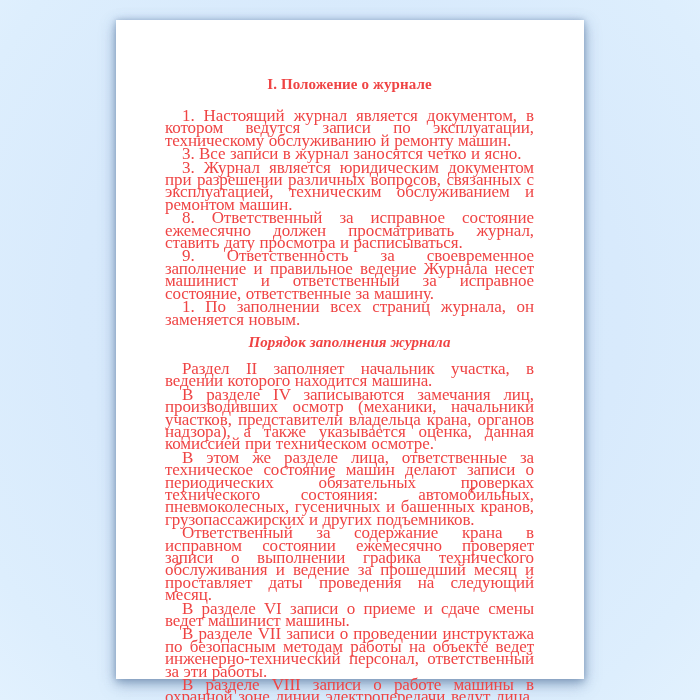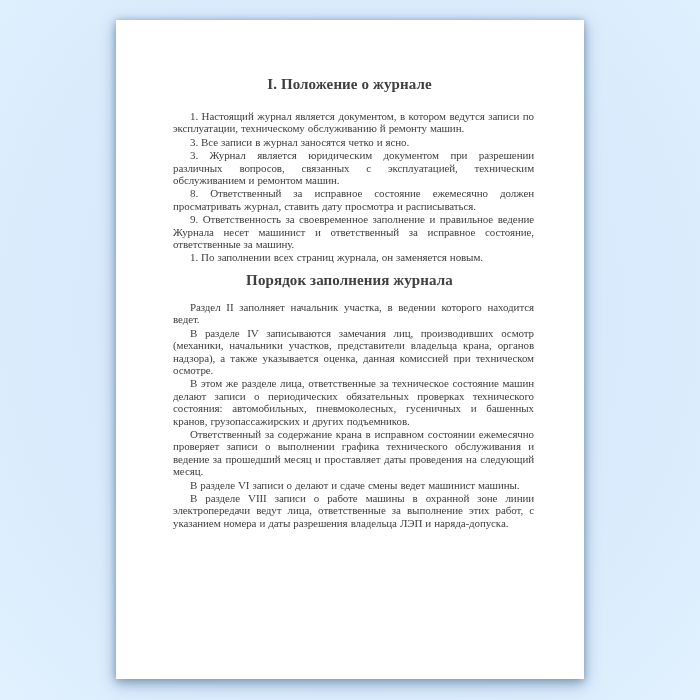--- a/index.html
+++ b/index.html
@@ -19,42 +19,43 @@
     left: 116px;
     top: 20px;
     width: 468px;
     height: 659px;
     box-sizing: border-box;
     background: #ffffff;
     padding: 55px 50px 0 49px;
     box-shadow: 0 3px 10px rgba(96, 126, 165, 0.62),
                 0 0 5px rgba(110, 140, 178, 0.38),
                 0 6px 16px rgba(100, 132, 170, 0.35);
-    color: #404040;
+    color: #ef4444;
   }
   .doc-title {
     font-size: 15px;
     line-height: 18px;
     font-weight: bold;
     text-align: center;
     margin: 0 0 17px 0;
     letter-spacing: 0.1px;
   }
   .doc-subtitle {
     font-size: 15px;
     line-height: 18px;
     font-weight: bold;
     text-align: center;
     margin: 7px 0 12px 0;
     letter-spacing: 0.1px;
+    font-style: italic;
   }
   .para {
-    font-size: 11px;
+    font-size: 17px;
     line-height: 12.4px;
-    margin: 0 0 1px 8px;
+    margin: 0 0 1px 0;
     text-align: justify;
     text-indent: 17px;
     letter-spacing: -0.1px;
     word-spacing: 0.4px;
   }
 </style>
 </head>
 <body>
 
 <div class="sheet">
@@ -62,19 +63,20 @@
 
   <p class="para">1.  Настоящий журнал является документом, в котором ведутся записи по эксплуатации, техническому обслуживанию й ремонту машин.</p>
   <p class="para">3.  Все записи в журнал заносятся четко и ясно.</p>
   <p class="para">3.  Журнал является юридическим документом при разрешении различных вопросов, связанных с эксплуатацией, техническим обслуживанием и ремонтом машин.</p>
   <p class="para">8.  Ответственный за исправное состояние ежемесячно должен просматривать журнал, ставить дату просмотра и расписываться.</p>
   <p class="para">9. Ответственность за своевременное заполнение и правильное ведение Журнала несет машинист и ответственный за исправное состояние, ответственные за машину.</p>
   <p class="para">1.  По заполнении всех страниц журнала, он заменяется новым.</p>
 
   <h2 class="doc-subtitle">Порядок заполнения журнала</h2>
 
-  <p class="para">Раздел II заполняет начальник участка, в ведении которого находится ведет.</p>
+  <p class="para">Раздел II заполняет начальник участка, в ведении которого находится машина.</p>
   <p class="para">В разделе IV записываются замечания лиц, производивших осмотр (механики, начальники участков, представители владельца крана, органов надзора), а также указывается оценка, данная комиссией при техническом осмотре.</p>
   <p class="para">В этом же разделе лица, ответственные за техническое состояние машин делают записи о периодических обязательных проверках технического состояния: автомобильных, пневмоколесных, гусеничных и башенных кранов, грузопассажирских и других подъемников.</p>
   <p class="para">Ответственный за содержание крана в исправном состоянии ежемесячно проверяет записи о выполнении графика технического обслуживания и ведение за прошедший месяц и проставляет даты проведения на следующий месяц.</p>
-  <p class="para">В разделе VI записи о делают и сдаче смены ведет машинист машины.</p>
+  <p class="para">В разделе VI записи о приеме и сдаче смены ведет машинист машины.</p>
+  <p class="para">В разделе VII записи о проведении инструктажа по безопасным методам работы на объекте ведет инженерно-технический персонал, ответственный за эти работы.</p>
   <p class="para">В разделе VIII записи о работе машины в охранной зоне линии электропередачи ведут лица, ответственные за выполнение этих работ, с указанием номера и даты разрешения владельца ЛЭП и наряда-допуска.</p>
 </div>
 
 </body></html>

